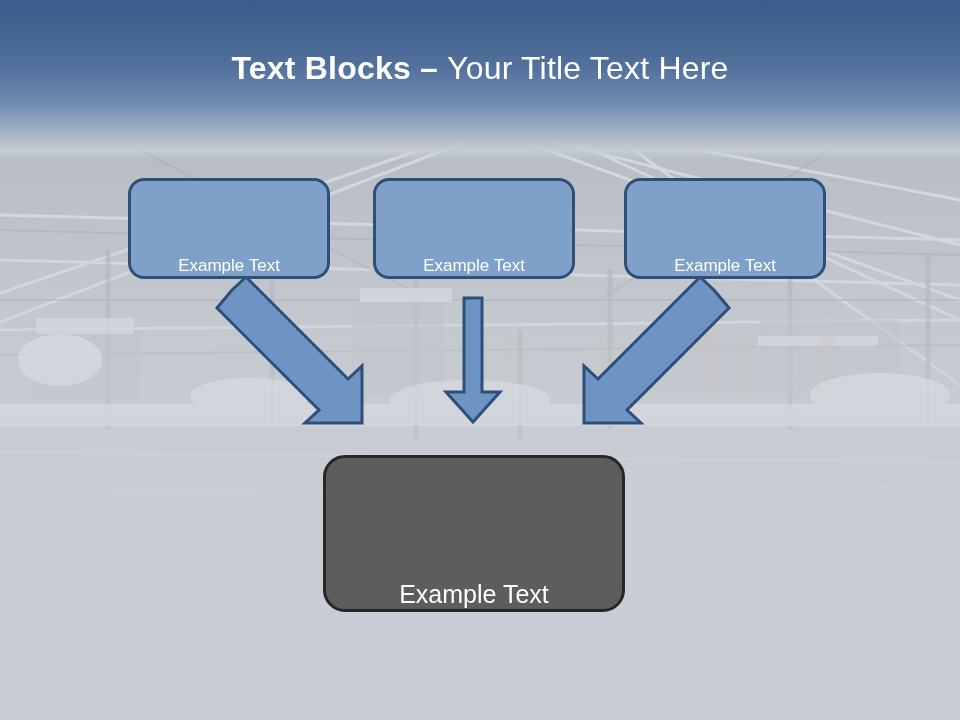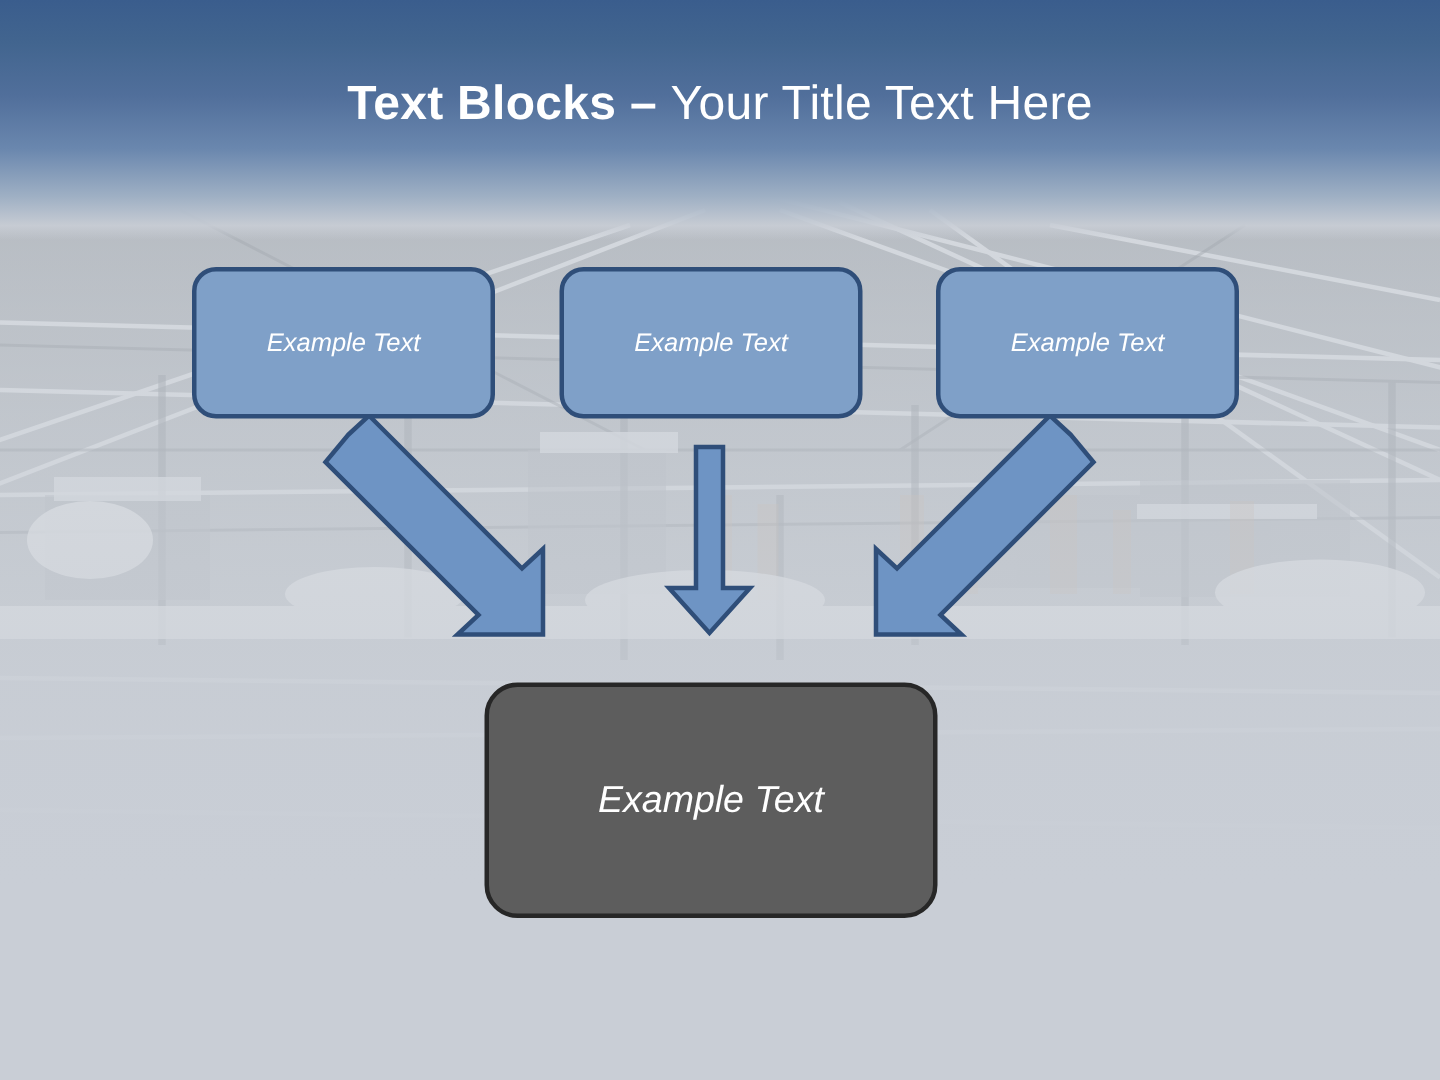--- a/index.html
+++ b/index.html
@@ -70,25 +70,24 @@
   }
   .title .t-strong { font-weight: bold; }
   .title .t-dash   { font-weight: bold; }
   .title .t-rest   { font-weight: normal; }
 
   
   .node {
     position: absolute;
     z-index: 5;
     display: flex;
-    align-items: center;
+    align-items: flex-end;
     justify-content: center;
     box-sizing: border-box;
     color: #ffffff;
-    font-style: italic;
   }
   .node-top {
     width: 202px;
     height: 101px;
     top: 178px;
     background: #7fa0c8;
     border: 3px solid #2f4e79;
     border-radius: 16px;
     font-size: 17px;
   }

